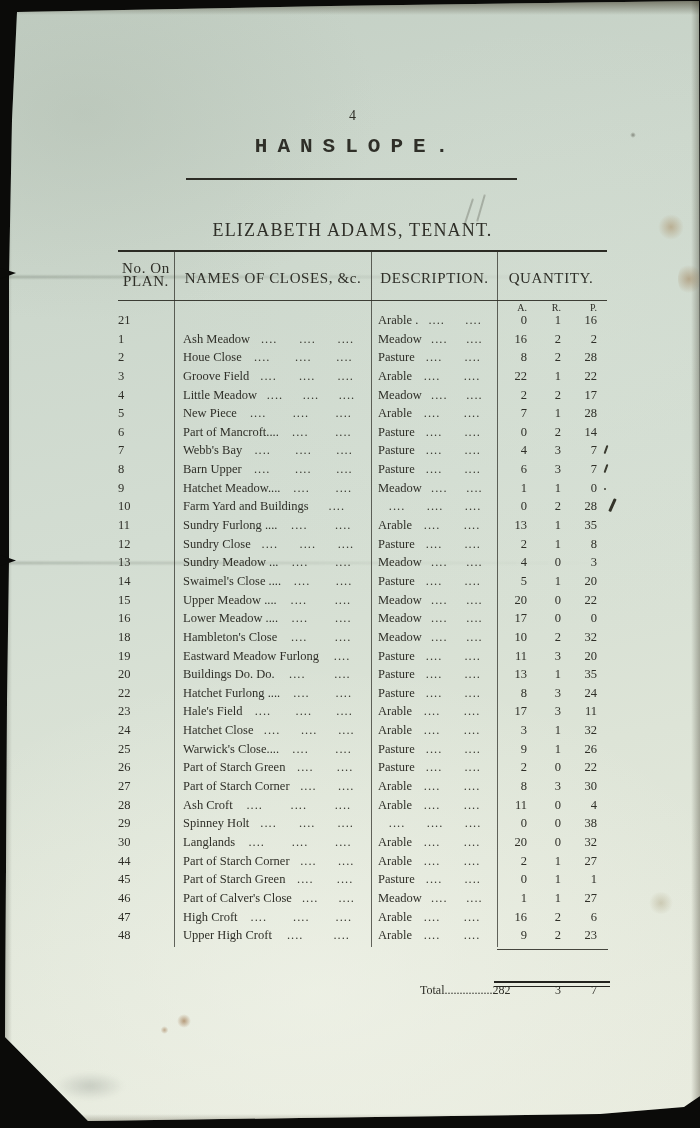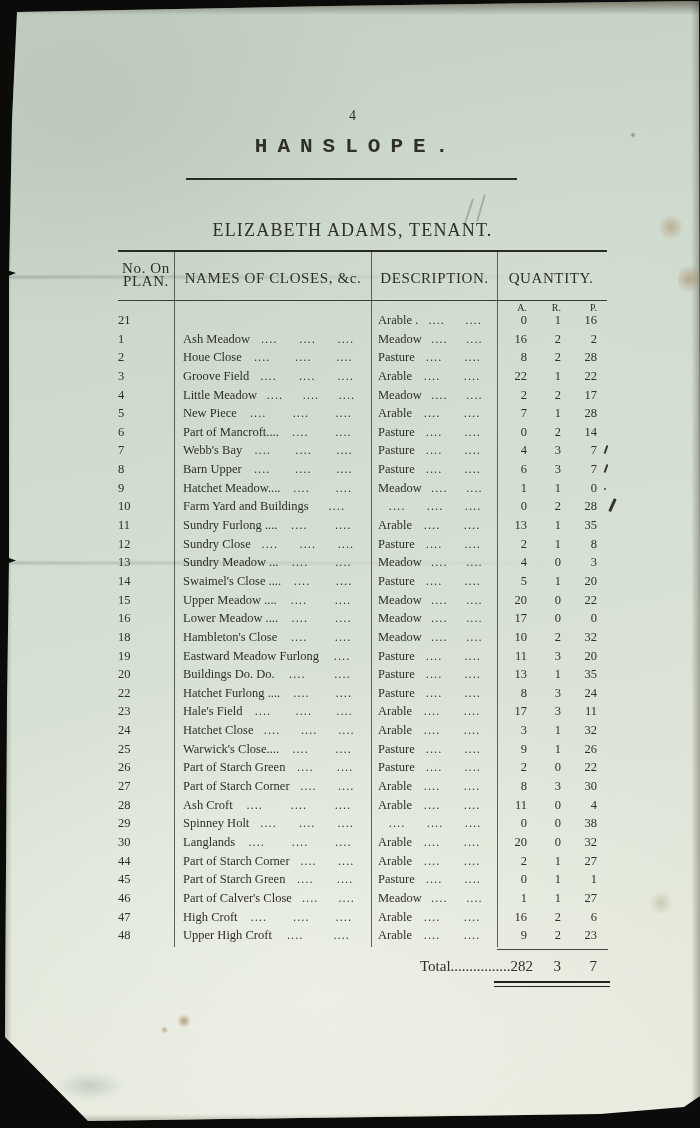--- a/index.html
+++ b/index.html
@@ -59,21 +59,21 @@
   .c-a{left:379px;width:30px;text-align:right;}
   .c-r{left:414px;width:29px;text-align:right;}
   .c-p{left:446px;width:33px;text-align:right;}
   .ld{flex:1;text-align:center;letter-spacing:1px;color:#3c3c33;overflow:hidden;}
   .nm{flex:0 0 auto;}
   .mark-tick{position:absolute;right:-10px;top:4px;width:2px;height:9px;background:#3b3b30;transform:rotate(20deg);border-radius:1px;}
   .mark-tick-large{position:absolute;right:-16px;top:1px;width:2.5px;height:14px;background:#34342a;transform:rotate(24deg);border-radius:1px;}
   .mark-dot{position:absolute;right:-9px;top:9px;width:2.5px;height:2.5px;background:#3b3b30;border-radius:50%;}
 
   .rule-total-top{top:949px;left:497px;width:111px;height:1px;background:rgba(40,40,33,.85);}
-  .total-row{position:absolute;top:956px;left:118px;width:489px;height:20px;font-size:15px;line-height:20px;}
+  .total-row{position:absolute;top:980px;left:118px;width:489px;height:20px;font-size:12px;line-height:20px;}
   .total-label{position:absolute;left:302px;}
   .t-r{position:absolute;left:414px;width:29px;text-align:right;}
   .t-p{position:absolute;left:446px;width:33px;text-align:right;}
   .rule-double{position:absolute;top:981px;left:494px;width:116px;height:6px;border-top:2px solid #23231e;border-bottom:1.5px solid #23231e;box-sizing:border-box;}
 </style>
 </head>
 <body>
 
 <div class="scene">
   <div class="paper">

